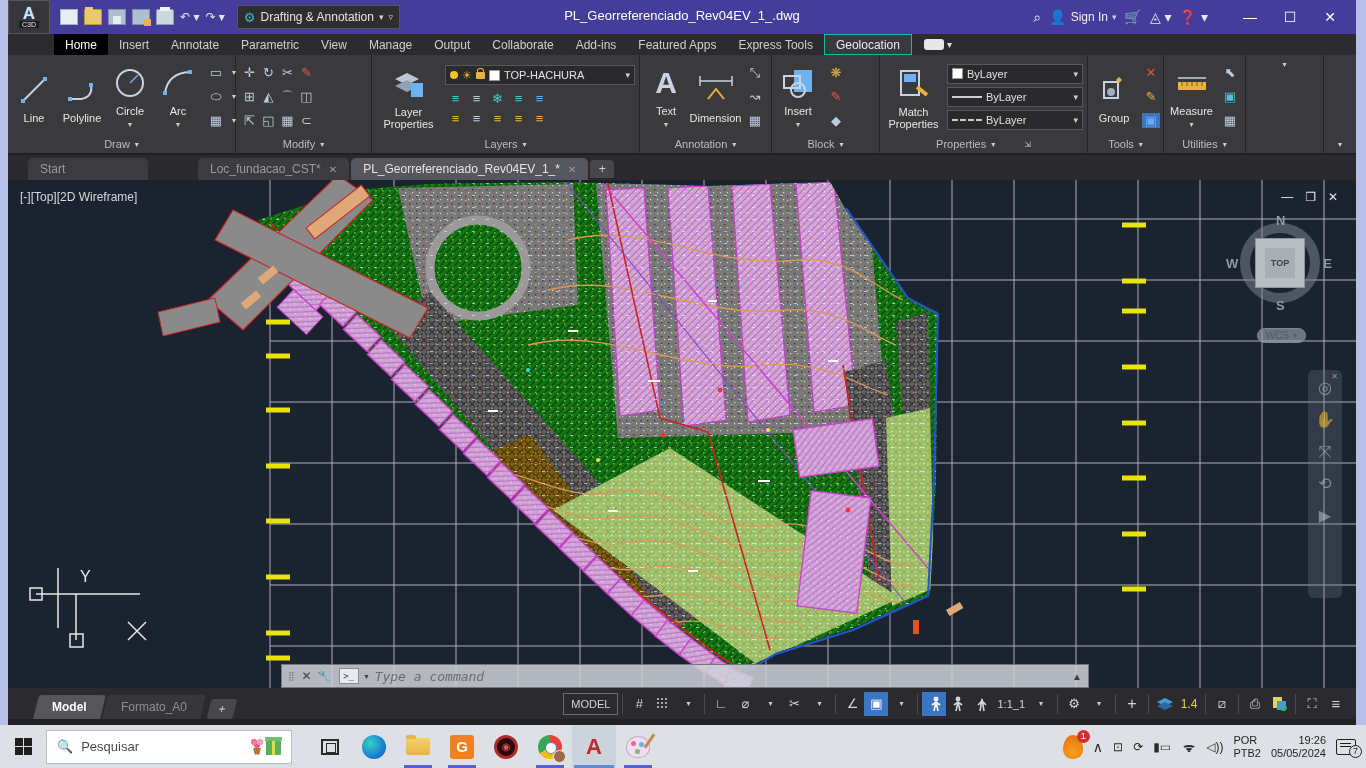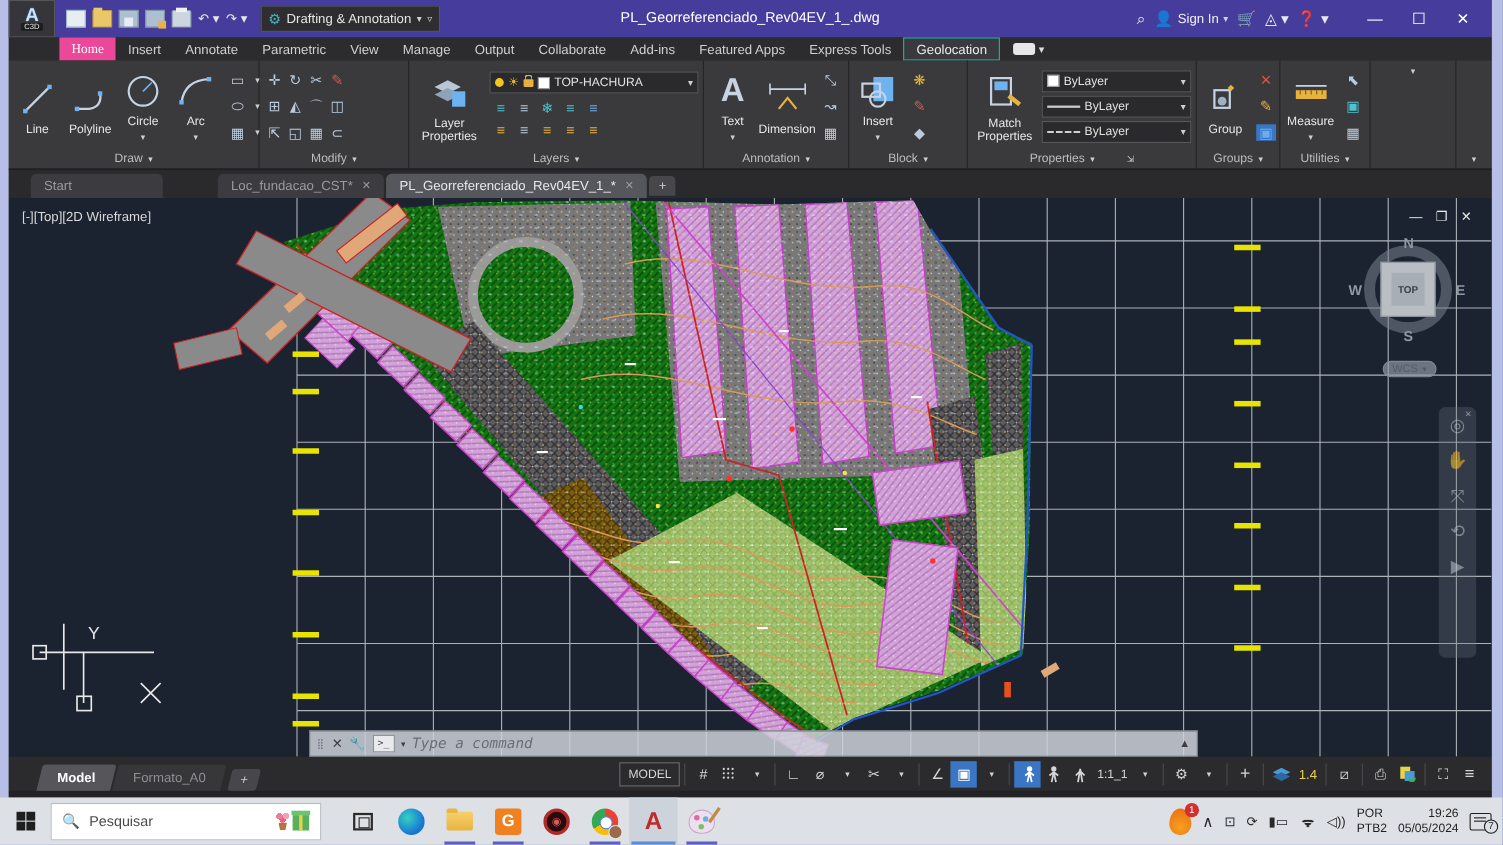--- a/index.html
+++ b/index.html
@@ -41,21 +41,21 @@
   .searchbox::placeholder { color:#9a9aa0; font-style:italic; }
   .tb-ico { color:#e8e8ec; font-size:14px; }
   .signin { display:flex; align-items:center; gap:4px; font-size:12px; color:#f0f0f4; }
   .winctl { display:flex; align-items:center; gap:0; margin-left:14px; }
   .winctl span { width:40px; text-align:center; font-size:14px; color:#fff; }
 
   
   .ribbontabs { position:absolute; left:0; top:34px; width:100%; height:21px; background:#2c2c2e;
     display:flex; align-items:stretch; padding-left:46px; }
   .rtab { padding:0 11px; display:flex; align-items:center; font-size:12px; color:#cfcfcf; }
-  .rtab.active { background:#ec4899; color:#ffffff;font-family:Liberation Serif, serif; }
+  .rtab.active { background:#000000; color:#ffffff; }
   .rtab.context { border:1px solid #14b8a6; background:#3a3a3e; color:#eaeaea; }
   .rtoggle { margin-left:12px; display:flex; align-items:center; gap:3px; color:#dcdcdc; font-size:10px; }
   .rtoggle .pill { width:20px; height:11px; background:#e6e6e6; border-radius:3px; display:inline-block; }
 
   
   .ribbon { position:absolute; left:0; top:55px; width:100%; height:100px; background:#3a3a3d;
     display:flex; border-bottom:2px solid #1f1f21; }
   .panel { position:relative; border-right:1px solid #242426; display:flex; flex-direction:column; }
   .pbody { flex:1; display:flex; align-items:center; padding:3px 4px 0 4px; gap:4px; }
   .pfoot { height:18px; display:flex; align-items:center; justify-content:center; gap:5px;
@@ -494,21 +494,21 @@
             </span>
             <span>Group</span>
           </div>
           <div class="sgrid c3" style="grid-template-columns:22px">
             <span class="sic r">✕</span>
             <span class="sic y">✎</span>
             <span class="sic b" style="background:#3a76c4;padding:1px 3px">▣</span>
           </div>
         </div>
         <div class="pfoot">
-          <span>Groups</span>
+          <span>Tools</span>
           <span class="dn">▾</span>
         </div>
       </div>
 
       <div class="panel" style="width:82px">
         <div class="pbody">
           <div class="bigbtn">
             <span class="bigico">
               <svg width="36" height="30">
                   <line x1="4" y1="10" x2="32" y2="10" stroke="#c7d3e2" stroke-width="1.5"></line>

